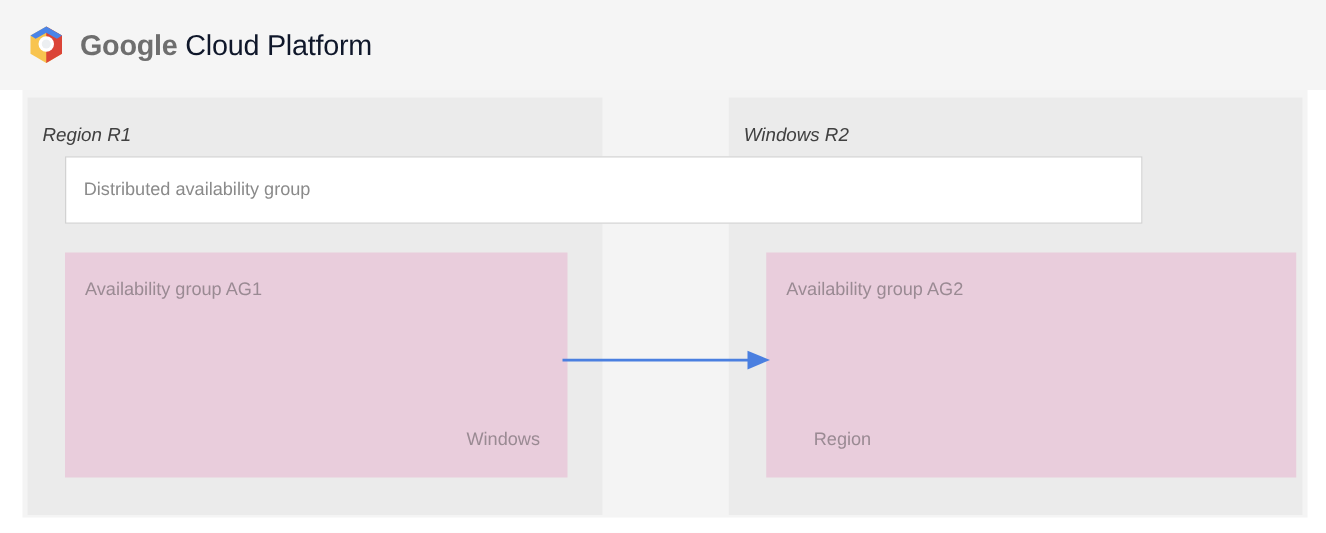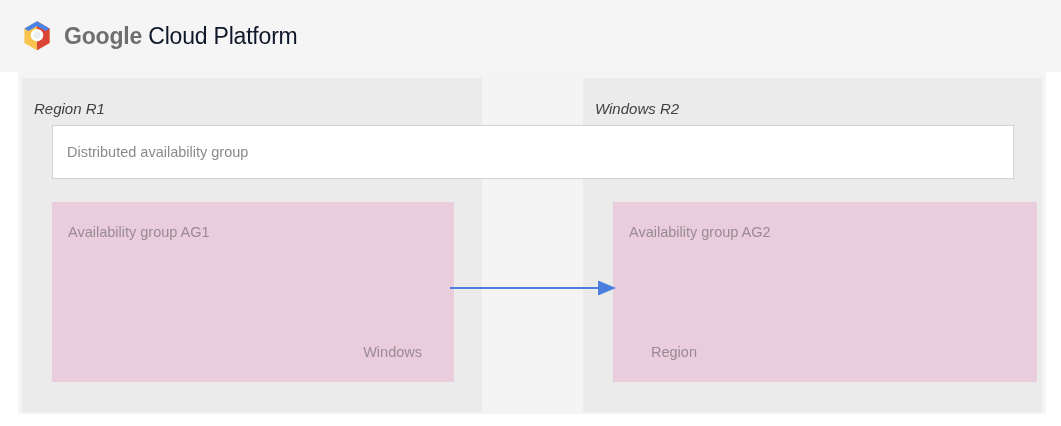--- a/index.html
+++ b/index.html
@@ -85,21 +85,21 @@
     color: #404040;
     white-space: nowrap;
     font-style: italic;
   }
 
   
   .dag-box {
     position: absolute;
     left: 34px;
     top: 53px;
-    width: 962px;
+    width: 862px;
     height: 54px;
     background: #ffffff;
     border: 1px solid #d2d2d2;
     box-sizing: border-box;
   }
   .dag-label {
     position: absolute;
     left: 14px;
     top: 0;
     height: 52px;
@@ -128,21 +128,21 @@
     color: #9a8a93;
     white-space: nowrap;
   }
   .ag-os {
     position: absolute;
     bottom: 22px;
     font-size: 14.5px;
     color: #9a8a93;
     white-space: nowrap;
   }
-  .ag-os.right { right: 32px; }
+  .ag-os.right { right: 22px; }
   .ag-os.left  { left: 38px; }
 
   
   .arrow-svg {
     position: absolute;
     left: 432px;
     top: 205px;
     width: 166px;
     height: 22px;
     overflow: visible;

